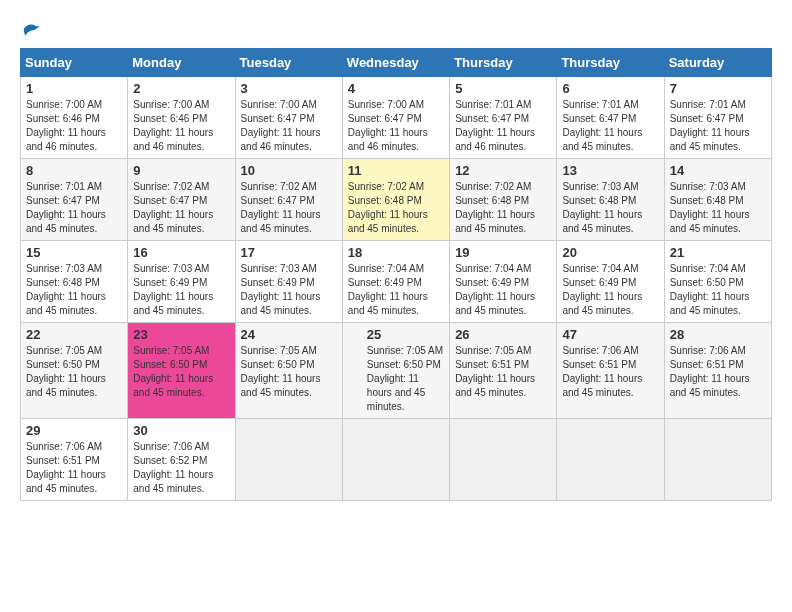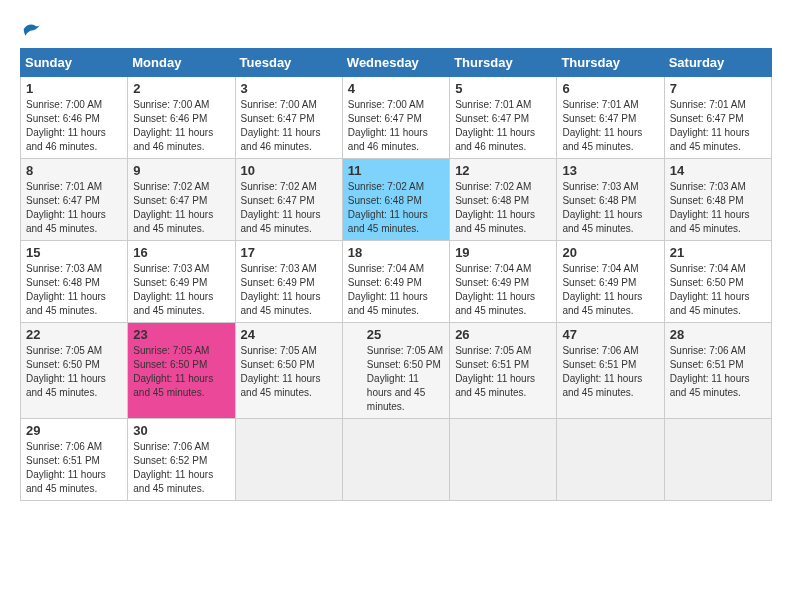--- a/index.html
+++ b/index.html
@@ -189,21 +189,21 @@
           <div class="day-info" style="white-space: pre-line;">Sunrise: 7:02 AM
 Sunset: 6:47 PM
 Daylight: 11 hours and 45 minutes.</div>
         </td>
         <td style="background: rgb(245, 245, 245);">
           <span class="day-num">10</span>
           <div class="day-info" style="white-space: pre-line;">Sunrise: 7:02 AM
 Sunset: 6:47 PM
 Daylight: 11 hours and 45 minutes.</div>
         </td>
-        <td style="background: #7dd3fc;">
+        <td style="background: #fef9c3;">
           <span class="day-num">11</span>
           <div class="day-info" style="white-space: pre-line;">Sunrise: 7:02 AM
 Sunset: 6:48 PM
 Daylight: 11 hours and 45 minutes.</div>
         </td>
         <td style="background: rgb(245, 245, 245); margin-left: 20px;">
           <span class="day-num">12</span>
           <div class="day-info" style="white-space: pre-line;">Sunrise: 7:02 AM
 Sunset: 6:48 PM
 Daylight: 11 hours and 45 minutes.</div>

